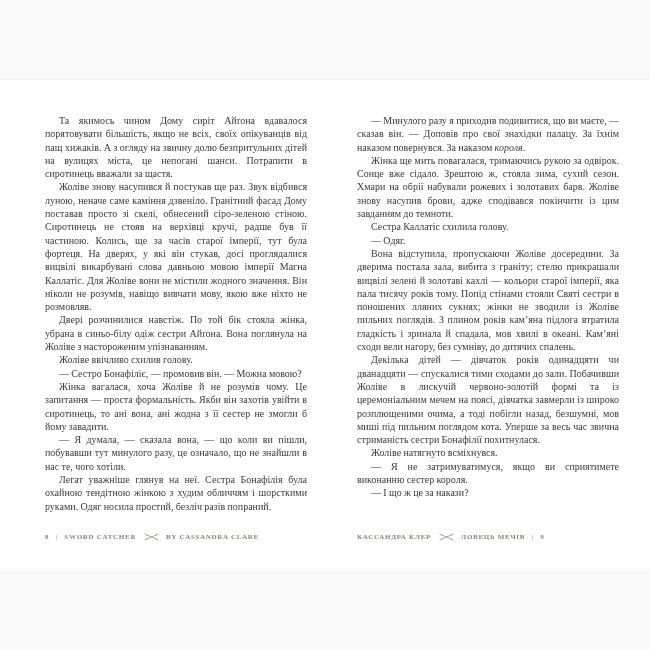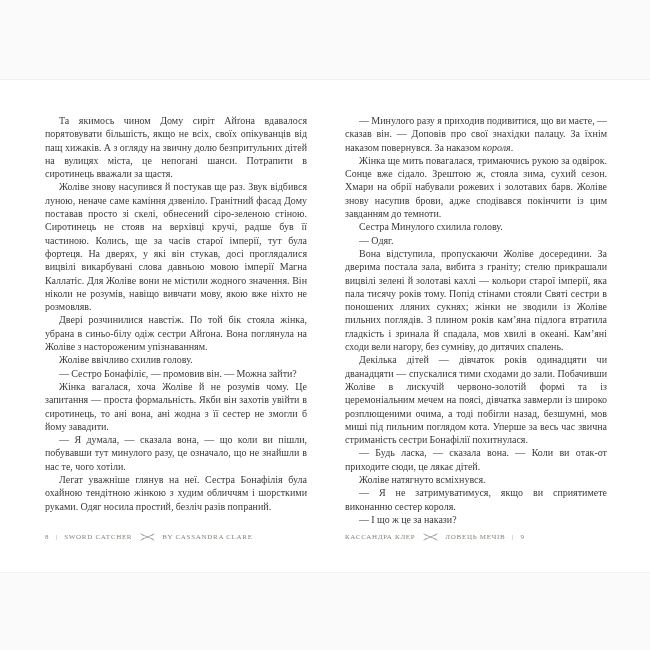--- a/index.html
+++ b/index.html
@@ -12,21 +12,21 @@
   }
   .spread {
     position: absolute;
     left: 0; top: 80px;
     width: 650px; height: 492px;
     background: #ffffff;
     box-shadow: 0 -1px 0 rgba(0,0,0,0.035), 0 1px 0 rgba(0,0,0,0.035);
   }
   .page { position: absolute; top: 0; height: 492px; }
   .page-left  { left: 45px;  width: 262px; }
-  .page-right { left: 345px; width: 262px; }
+  .page-right { left: 357px; width: 262px; }
   .text-col {
     position: absolute;
     top: 34px; left: 0;
     width: 262px; height: 412px;
     overflow: hidden;
     color: #3a3a3a;
     font-size: 10px;
     line-height: 13.3px;
   }
   .para {
@@ -37,20 +37,21 @@
   }
   .para em { font-style: italic; }
   .footer {
     position: absolute;
     top: 453px;
     width: 262px;
     color: #8a8379;
     font-size: 7px;
     letter-spacing: 0.7px;
     white-space: nowrap;
+    font-weight: bold;
   }
   .footer-left  { left: 0; text-align: left; }
   .footer-right { left: 0; text-align: left; }
   .footer span { vertical-align: middle; }
   .footer .divider { margin: 0 4px; color: #a39c90; }
   .swords-icon {
     display: inline-block;
     width: 15px; height: 8px;
     margin: 0 5px;
     vertical-align: middle;
@@ -61,21 +62,21 @@
 <body>
 
 <div class="spread">
 
   <div class="page page-left">
     <div class="text-col">
         <p class="para"><span>Та якимось чином Дому сиріт Айґона вдавалося порятовувати більшість, якщо не всіх, своїх опікуванців від пащ хижаків. А з огляду на звичну долю безпритульних дітей на вулицях міста, це непогані шанси. Потрапити в сиротинець вважали за щастя.</span></p>
         <p class="para"><span>Жоліве знову насупився й постукав ще раз. Звук відбився луною, неначе саме каміння дзвеніло. Гранітний фасад Дому поставав просто зі скелі, обнесений сіро-зеленою стіною. Сиротинець не стояв на верхівці кручі, радше був її частиною. Колись, ще за часів старої імперії, тут була фортеця. На дверях, у які він стукав, досі проглядалися вицвілі викарбувані слова давньою мовою імперії Магна Каллатіс. Для Жоліве вони не містили жодного значення. Він ніколи не розумів, навіщо вивчати мову, якою вже ніхто не розмовляв.</span></p>
         <p class="para"><span>Двері розчинилися навстіж. По той бік стояла жінка, убрана в синьо-білу одіж сестри Айґона. Вона поглянула на Жоліве з настороженим упізнаванням.</span></p>
         <p class="para"><span>Жоліве ввічливо схилив голову.</span></p>
-        <p class="para"><span>— Сестро Бонафіліє, — промовив він. — Можна зайти?</span></p>
+        <p class="para"><span>— Сестро Бонафіліє, — промовив він. — Можна мовою?</span></p>
         <p class="para"><span>Жінка вагалася, хоча Жоліве й не розумів чому. Це запитання — проста формальність. Якби він захотів увійти в сиротинець, то ані вона, ані жодна з її сестер не змогли б йому завадити.</span></p>
         <p class="para"><span>— Я думала, — сказала вона, — що коли ви пішли, побувавши тут минулого разу, це означало, що не знайшли в нас те, чого хотіли.</span></p>
         <p class="para"><span>Легат уважніше глянув на неї. Сестра Бонафілія була охайною тендітною жінкою з худим обличчям і шорсткими руками. Одяг носила простий, безліч разів попраний.</span></p>
       </div>
     <div class="footer footer-left">
       <span>8</span>
       <span class="divider">|</span>
       <span>SWORD CATCHER</span>
       <span class="swords-icon">
         <svg viewBox="0 0 20 10" xmlns="http://www.w3.org/2000/svg">
@@ -90,25 +91,24 @@
         </svg>
       </span>
       <span>BY CASSANDRA CLARE</span>
     </div>
   </div>
 
   <div class="page page-right">
     <div class="text-col">
         <p class="para"><span>— Минулого разу я приходив подивитися, що ви маєте, — сказав він. — Доповів про свої знахідки палацу. За їхнім наказом повернувся. За наказом </span><em>короля</em><span>.</span></p>
         <p class="para"><span>Жінка ще мить повагалася, тримаючись рукою за одвірок. Сонце вже сідало. Зрештою ж, стояла зима, сухий сезон. Хмари на обрії набували рожевих і золотавих барв. Жоліве знову насупив брови, адже сподівався покінчити із цим завданням до темноти.</span></p>
-        <p class="para"><span>Сестра Минулого схилила голову.</span></p>
+        <p class="para"><span>Сестра Каллатіс схилила голову.</span></p>
         <p class="para"><span>— Одяг.</span></p>
         <p class="para"><span>Вона відступила, пропускаючи Жоліве досередини. За дверима постала зала, вибита з граніту; стелю прикрашали вицвілі зелені й золотаві кахлі — кольори старої імперії, яка пала тисячу років тому. Попід стінами стояли Святі сестри в поношених лляних сукнях; жінки не зводили із Жоліве пильних поглядів. З плином років кам’яна підлога втратила гладкість і зринала й спадала, мов хвилі в океані. Кам’яні сходи вели нагору, без сумніву, до дитячих спалень.</span></p>
         <p class="para"><span>Декілька дітей — дівчаток років одинадцяти чи дванадцяти — спускалися тими сходами до зали. Побачивши Жоліве в лискучій червоно-золотій формі та із церемоніальним мечем на поясі, дівчатка завмерли із широко розплющеними очима, а тоді побігли назад, безшумні, мов миші під пильним поглядом кота. Уперше за весь час звична стриманість сестри Бонафілії похитнулася.</span></p>
-        <p class="para"><span>— Будь ласка, — сказала вона. — Коли ви отак-от приходите сюди, це лякає дітей.</span></p>
         <p class="para"><span>Жоліве натягнуто всміхнувся.</span></p>
         <p class="para"><span>— Я не затримуватимуся, якщо ви сприятимете виконанню сестер короля.</span></p>
         <p class="para"><span>— І що ж це за накази?</span></p>
       </div>
     <div class="footer footer-right">
       <span>КАССАНДРА КЛЕР</span>
       <span class="swords-icon">
         <svg viewBox="0 0 20 10" xmlns="http://www.w3.org/2000/svg">
           <g stroke="#8a8379" stroke-width="0.9" fill="none" stroke-linecap="round">
             <line x1="3" y1="2" x2="17" y2="8"></line>

